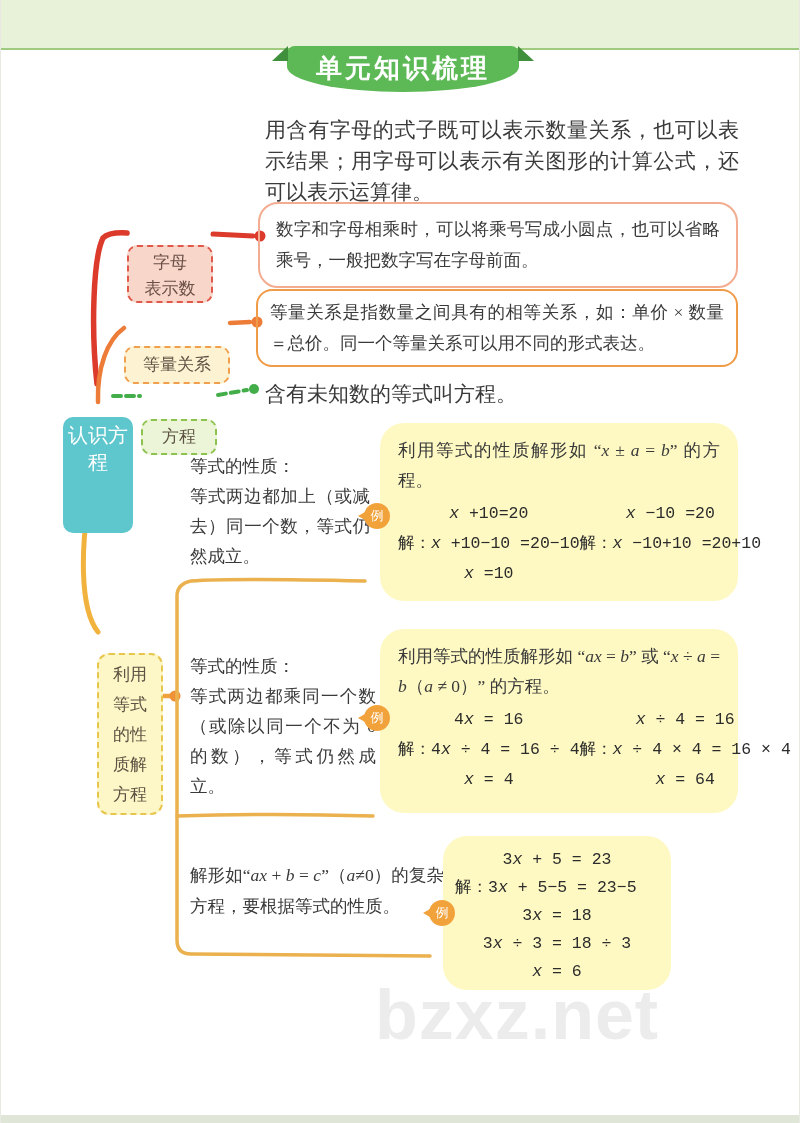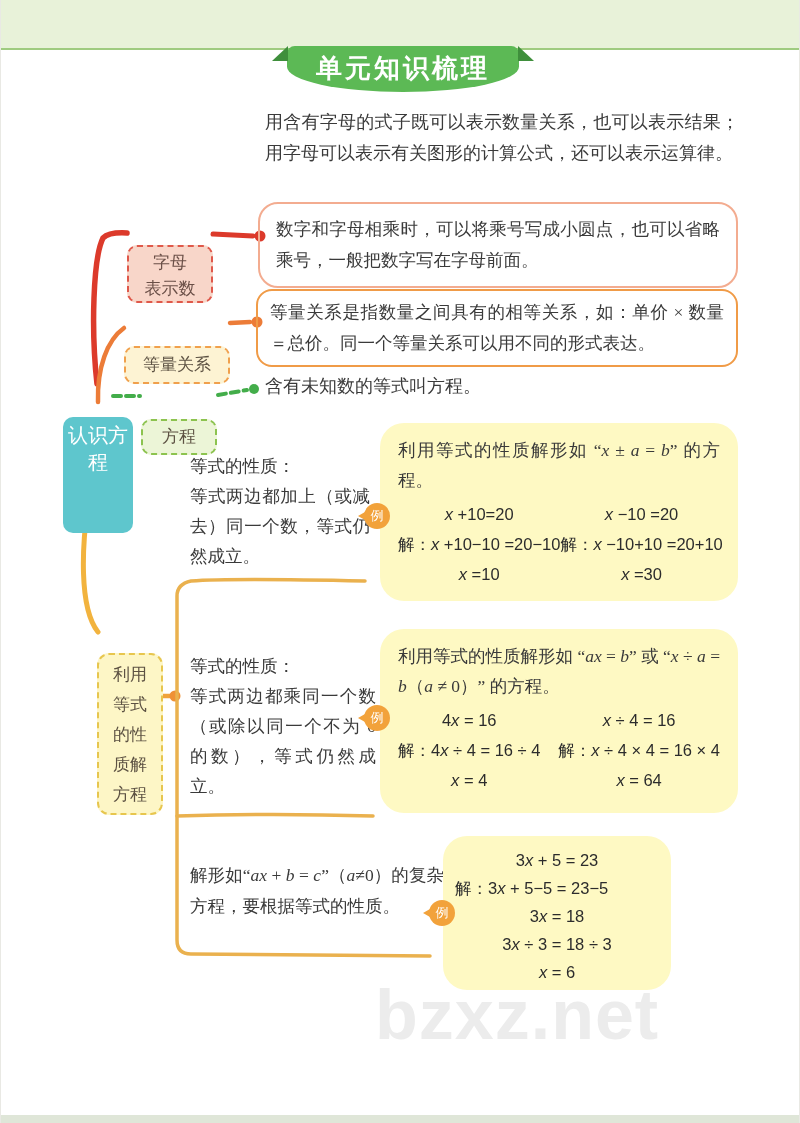--- a/index.html
+++ b/index.html
@@ -30,41 +30,41 @@
         color:#fff;font-size:20px;line-height:27px;padding-top:5px;font-weight:500;}
   .node-letters{left:126px;top:205px;width:86px;height:58px;background:#f8d6c9;
         border:2px dashed #df584a;border-radius:10px;color:#6a4f47;font-size:17px;line-height:26px;padding-top:2px;}
   .node-equality{left:123px;top:306px;width:106px;height:38px;background:#fdf3d3;
         border:2px dashed #f0a04c;border-radius:10px;color:#5d5243;font-size:17px;line-height:33px;}
   .node-equation{left:140px;top:379px;width:76px;height:36px;background:#ecf5d7;
         border:2px dashed #8cc34f;border-radius:10px;color:#5d5243;font-size:17px;line-height:31px;}
   .node-solve{left:96px;top:613px;width:66px;height:162px;background:#fdf6c6;
         border:2px dashed #e7c64e;border-radius:12px;color:#5d5243;font-size:17px;line-height:30px;padding-top:4px;}
   
-  .note{position:absolute;z-index:2;font-size:18px;line-height:31px;color:#3a3a3a;text-align:justify;}
+  .note{position:absolute;z-index:2;font-size:21px;line-height:31px;color:#3a3a3a;text-align:justify;margin-top:8px;}
   .note-letters{left:264px;top:107px;width:474px;}
   .bubble{position:absolute;z-index:2;font-size:17.5px;line-height:31px;color:#3a3a3a;
         box-sizing:border-box;text-align:justify;}
   .bubble-multiply{left:257px;top:202px;width:480px;border:2px solid #f3ac90;border-radius:20px;padding:10px 16px;}
   .bubble-equality{left:255px;top:289px;width:482px;border:2px solid #f09b47;border-radius:16px;padding:6px 12px;}
   .note-equation-def{left:264px;top:371px;width:340px;}
   
   .rule{position:absolute;z-index:2;font-size:17.5px;line-height:30px;color:#3a3a3a;text-align:justify;}
   .rule-add{left:189px;top:451px;width:180px;}
   .rule-mul{left:189px;top:651px;width:186px;}
   .rule-complex{left:189px;top:860px;width:254px;line-height:31px;}
   
   .exbox{position:absolute;z-index:2;background:#fef9c3;border-radius:24px;box-sizing:border-box;}
   .exbox-1{left:379px;top:423px;width:358px;height:178px;padding:12px 18px 10px;}
   .exbox-2{left:379px;top:629px;width:358px;height:184px;padding:12px 18px 10px;}
   .exbox-3{left:442px;top:836px;width:228px;height:154px;padding:10px 12px;}
   .exbox .title{font-size:17.5px;line-height:30px;color:#3a3a3a;text-align:justify;}
   .cols{display:flex;justify-content:space-between;margin-top:4px;}
   .col{display:flex;flex-direction:column;}
-  .eq{font-family:Liberation Sans, sans-serif;font-size:16.5px;line-height:30px;
+  .eq{font-family:Liberation Mono, monospace;font-size:16.5px;line-height:30px;
       color:#2c2c2c;text-align:center;white-space:nowrap;}
   .eq.jie{text-align:left;}
   .exbox-3 .eq{line-height:28px;}
   .eq i{font-style:italic;}
   
   .badge{position:absolute;z-index:3;width:26px;height:26px;border-radius:50%;background:#f2a23b;
       color:#fff;font-size:13px;line-height:26px;text-align:center;
       font-family:"DejaVu Sans","Liberation Sans",sans-serif;}
   .badge::before{content:'';position:absolute;left:-6px;top:9px;width:0;height:0;
       border-top:4px solid transparent;border-bottom:4px solid transparent;border-right:7px solid #f2a23b;}
@@ -151,21 +151,20 @@
     <div class="title math">利用等式的性质解形如 “<i>x</i> ± <i>a</i> = <i>b</i>” 的方程。</div>
     <div class="cols">
       <div class="col">
         <div class="eq math"><i>x</i> +10=20</div>
         <div class="eq math jie">解：<i>x</i> +10−10 =20−10</div>
         <div class="eq math"><i>x</i> =10</div>
       </div>
       <div class="col">
         <div class="eq math"><i>x</i> −10 =20</div>
         <div class="eq math jie">解：<i>x</i> −10+10 =20+10</div>
-        <div class="eq math"><i>x</i> =30</div>
       </div>
     </div>
   </div>
   <div class="badge badge-1">例</div>
 
   <div class="exbox exbox-2">
     <div class="title math">利用等式的性质解形如 “<i>ax</i> = <i>b</i>” 或 “<i>x</i> ÷ <i>a</i> = <i>b</i>（<i>a</i> ≠ 0）” 的方程。</div>
     <div class="cols">
       <div class="col">
         <div class="eq math">4<i>x</i> = 16</div>

